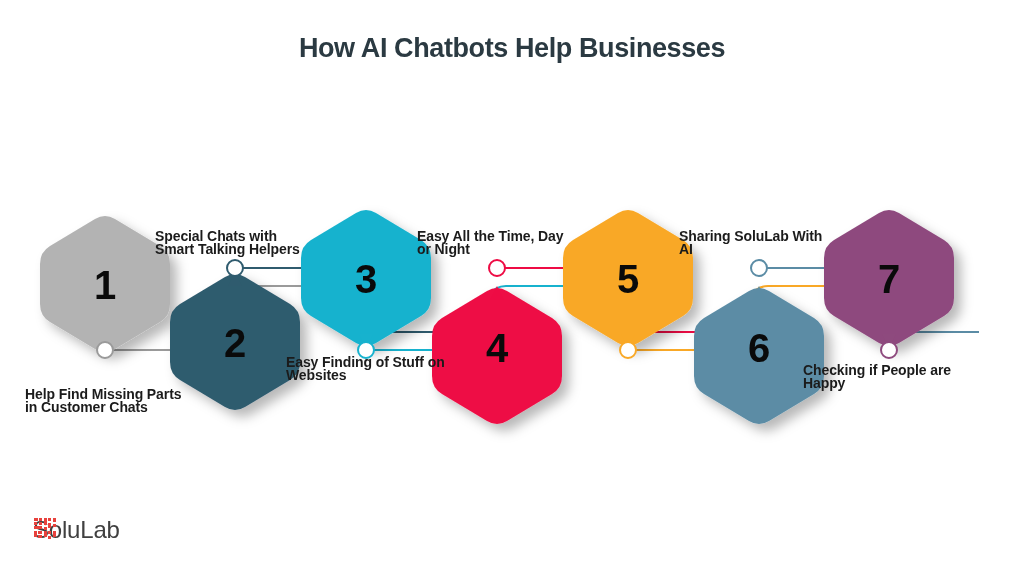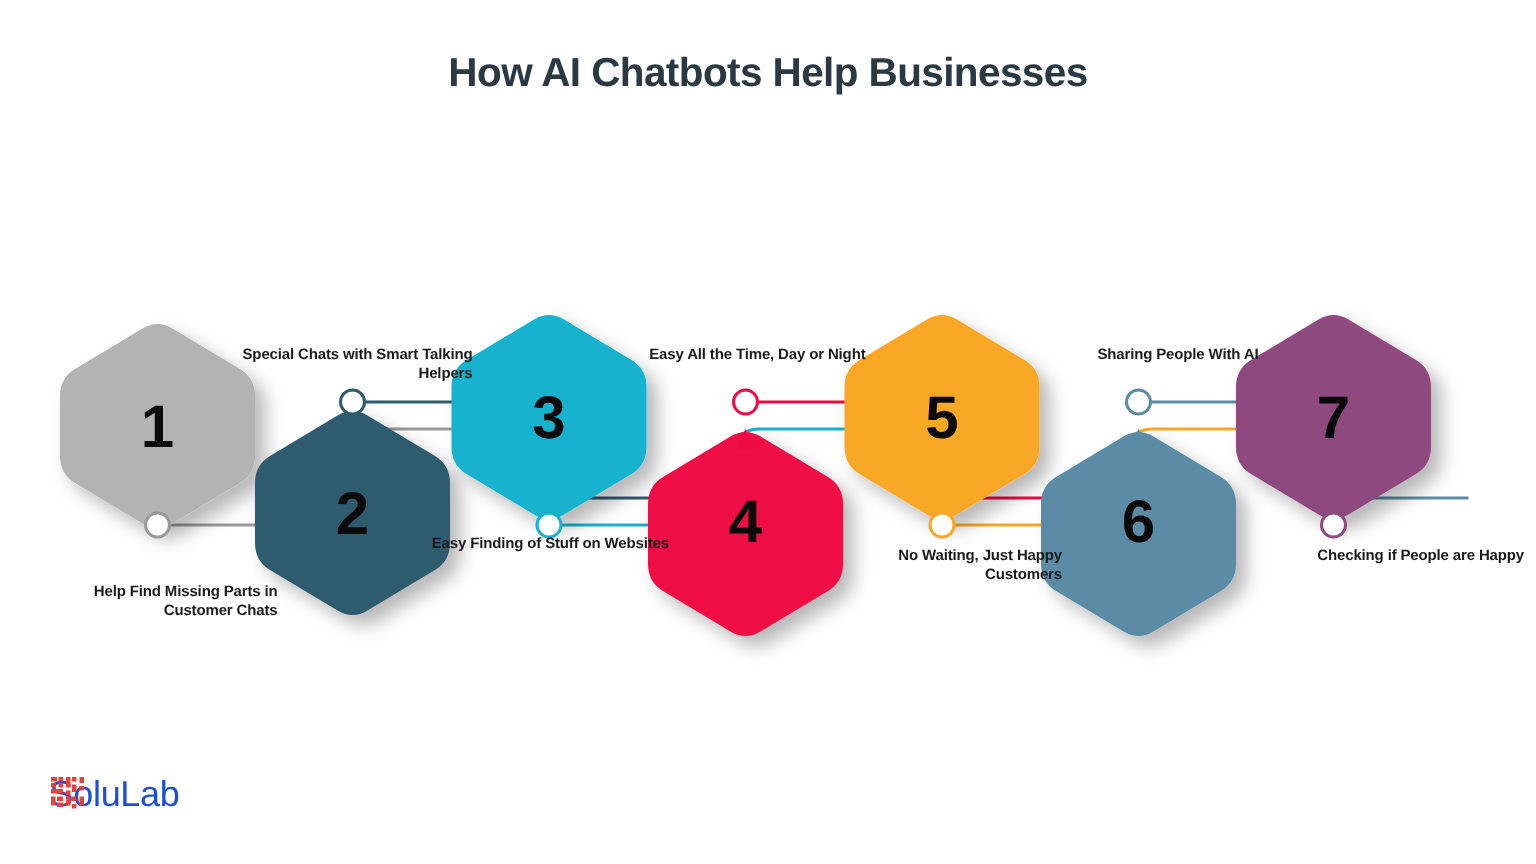--- a/index.html
+++ b/index.html
@@ -14,27 +14,27 @@
     font-size:27px;font-weight:bold;color:#2B3A42;letter-spacing:-0.4px;
   }
   .stage{position:absolute;left:0;top:0;width:1024px;height:576px;}
   svg{position:absolute;left:0;top:0;}
   .hexnum{
     font-family:"Liberation Sans", sans-serif;
     font-size:40px;font-weight:bold;fill:#0a0a0a;
     text-anchor:middle;dominant-baseline:central;
   }
   .caption{
-    position:absolute;text-align:right;
-    font-size:10px;font-weight:bold;color:#1b1b1b;
+    position:absolute;text-align:left;
+    font-size:14px;font-weight:bold;color:#1b1b1b;
     line-height:13px;width:160px;letter-spacing:-0.1px;
   }
   .logo{position:absolute;left:33px;top:516px;display:flex;align-items:center;gap:9px;}
   .logo-mark{width:26px;height:26px;display:block;}
-  .logo-text{font-size:24px;font-weight:500;color:#1d4ed8;letter-spacing:-0.2px;}
+  .logo-text{font-size:24px;font-weight:500;color:#404040;letter-spacing:-0.2px;}
 </style>
 </head>
 <body>
 
 <div id="infographic">
 
   <div class="title">How AI Chatbots Help Businesses</div>
 
   <div class="stage">
     <svg width="1024" height="576" viewBox="0 0 1024 576">
@@ -100,23 +100,22 @@
         <path fill="#8E4A7E" d="M882 334 L896 334 L889 348 Z"></path>
         <text class="hexnum" x="889" y="279">7</text>
       </g>
       <circle cx="889" cy="350" r="8" fill="#ffffff" stroke="#8E4A7E" stroke-width="2"></circle>
     </svg>
 
     <div class="caption" style="left:25px;top:364px;margin-top:24px;">Help Find Missing Parts in Customer Chats</div>
     <div class="caption" style="left:155px;top:230px;">Special Chats with Smart Talking Helpers</div>
     <div class="caption" style="left:286px;top:356px;">Easy Finding of Stuff on Websites</div>
     <div class="caption" style="left:417px;top:230px;">Easy All the Time, Day or Night</div>
-    <div class="caption" style="left:548px;top:364px;">No Waiting, Just Happy Customers</div>
-    <div class="caption" style="left:679px;top:230px;">Sharing People With AI</div>
-    <div class="caption" style="left:856px;top:364px;">Checking if People are Happy</div>
+    <div class="caption" style="left:679px;top:230px;">Sharing SoluLab With AI</div>
+    <div class="caption" style="left:803px;top:364px;">Checking if People are Happy</div>
   </div>
 
   <div class="logo">
     <svg class="logo-mark" viewBox="0 0 26 26">
       <g fill="#E8413C">
         <rect x="1" y="2" width="4" height="3"></rect>
         <rect x="6" y="2" width="3" height="3"></rect>
         <rect x="11" y="2" width="3" height="7"></rect>
         <rect x="15" y="2" width="3" height="3"></rect>
         <rect x="20" y="2" width="3" height="4"></rect>

